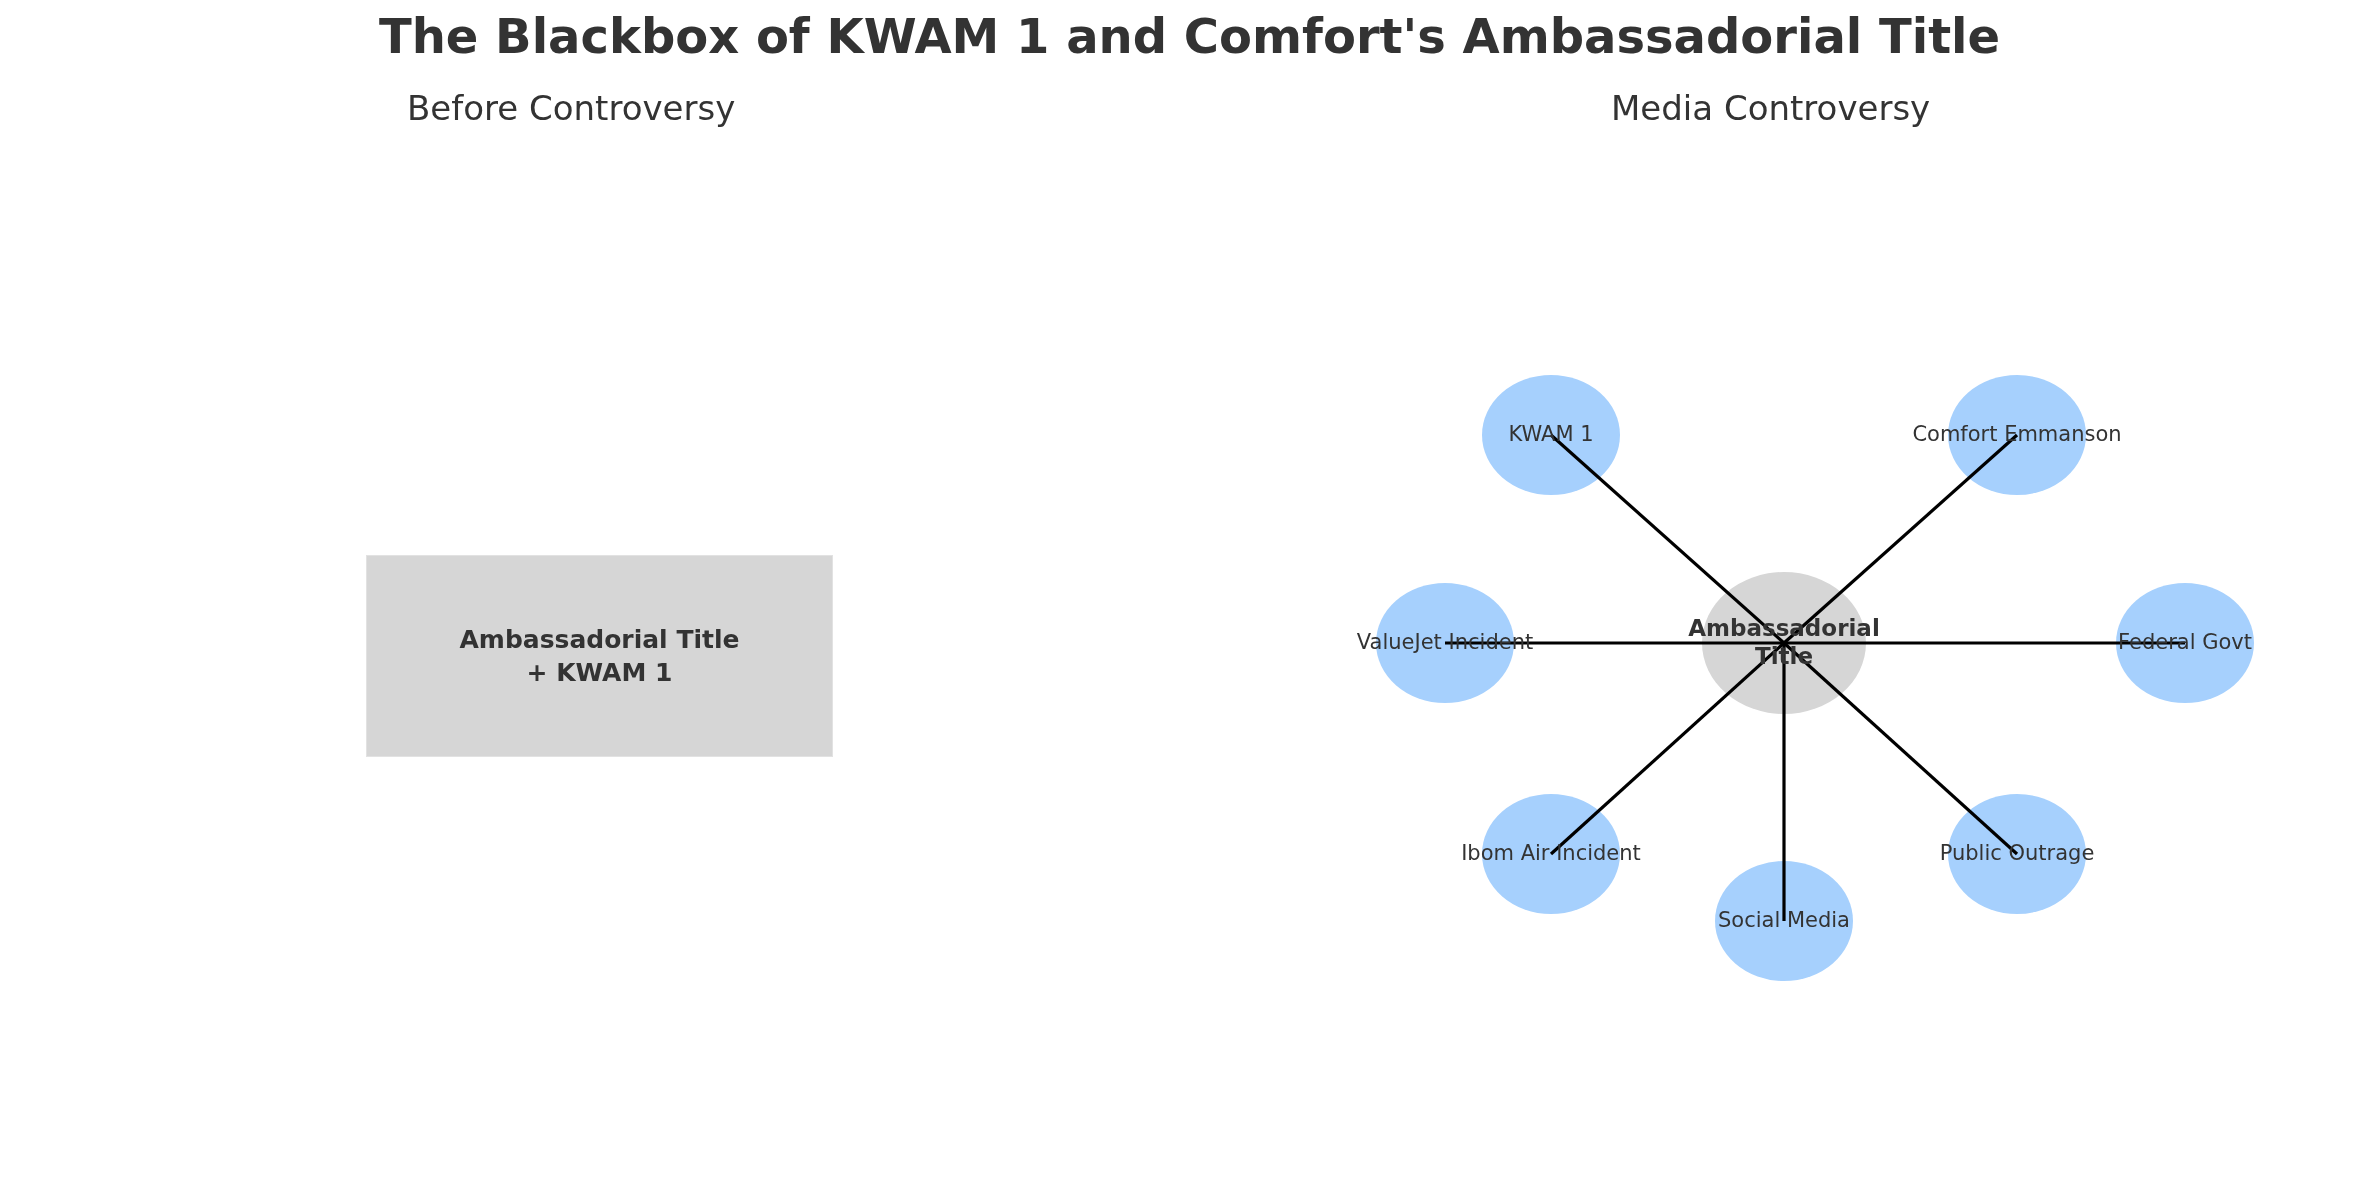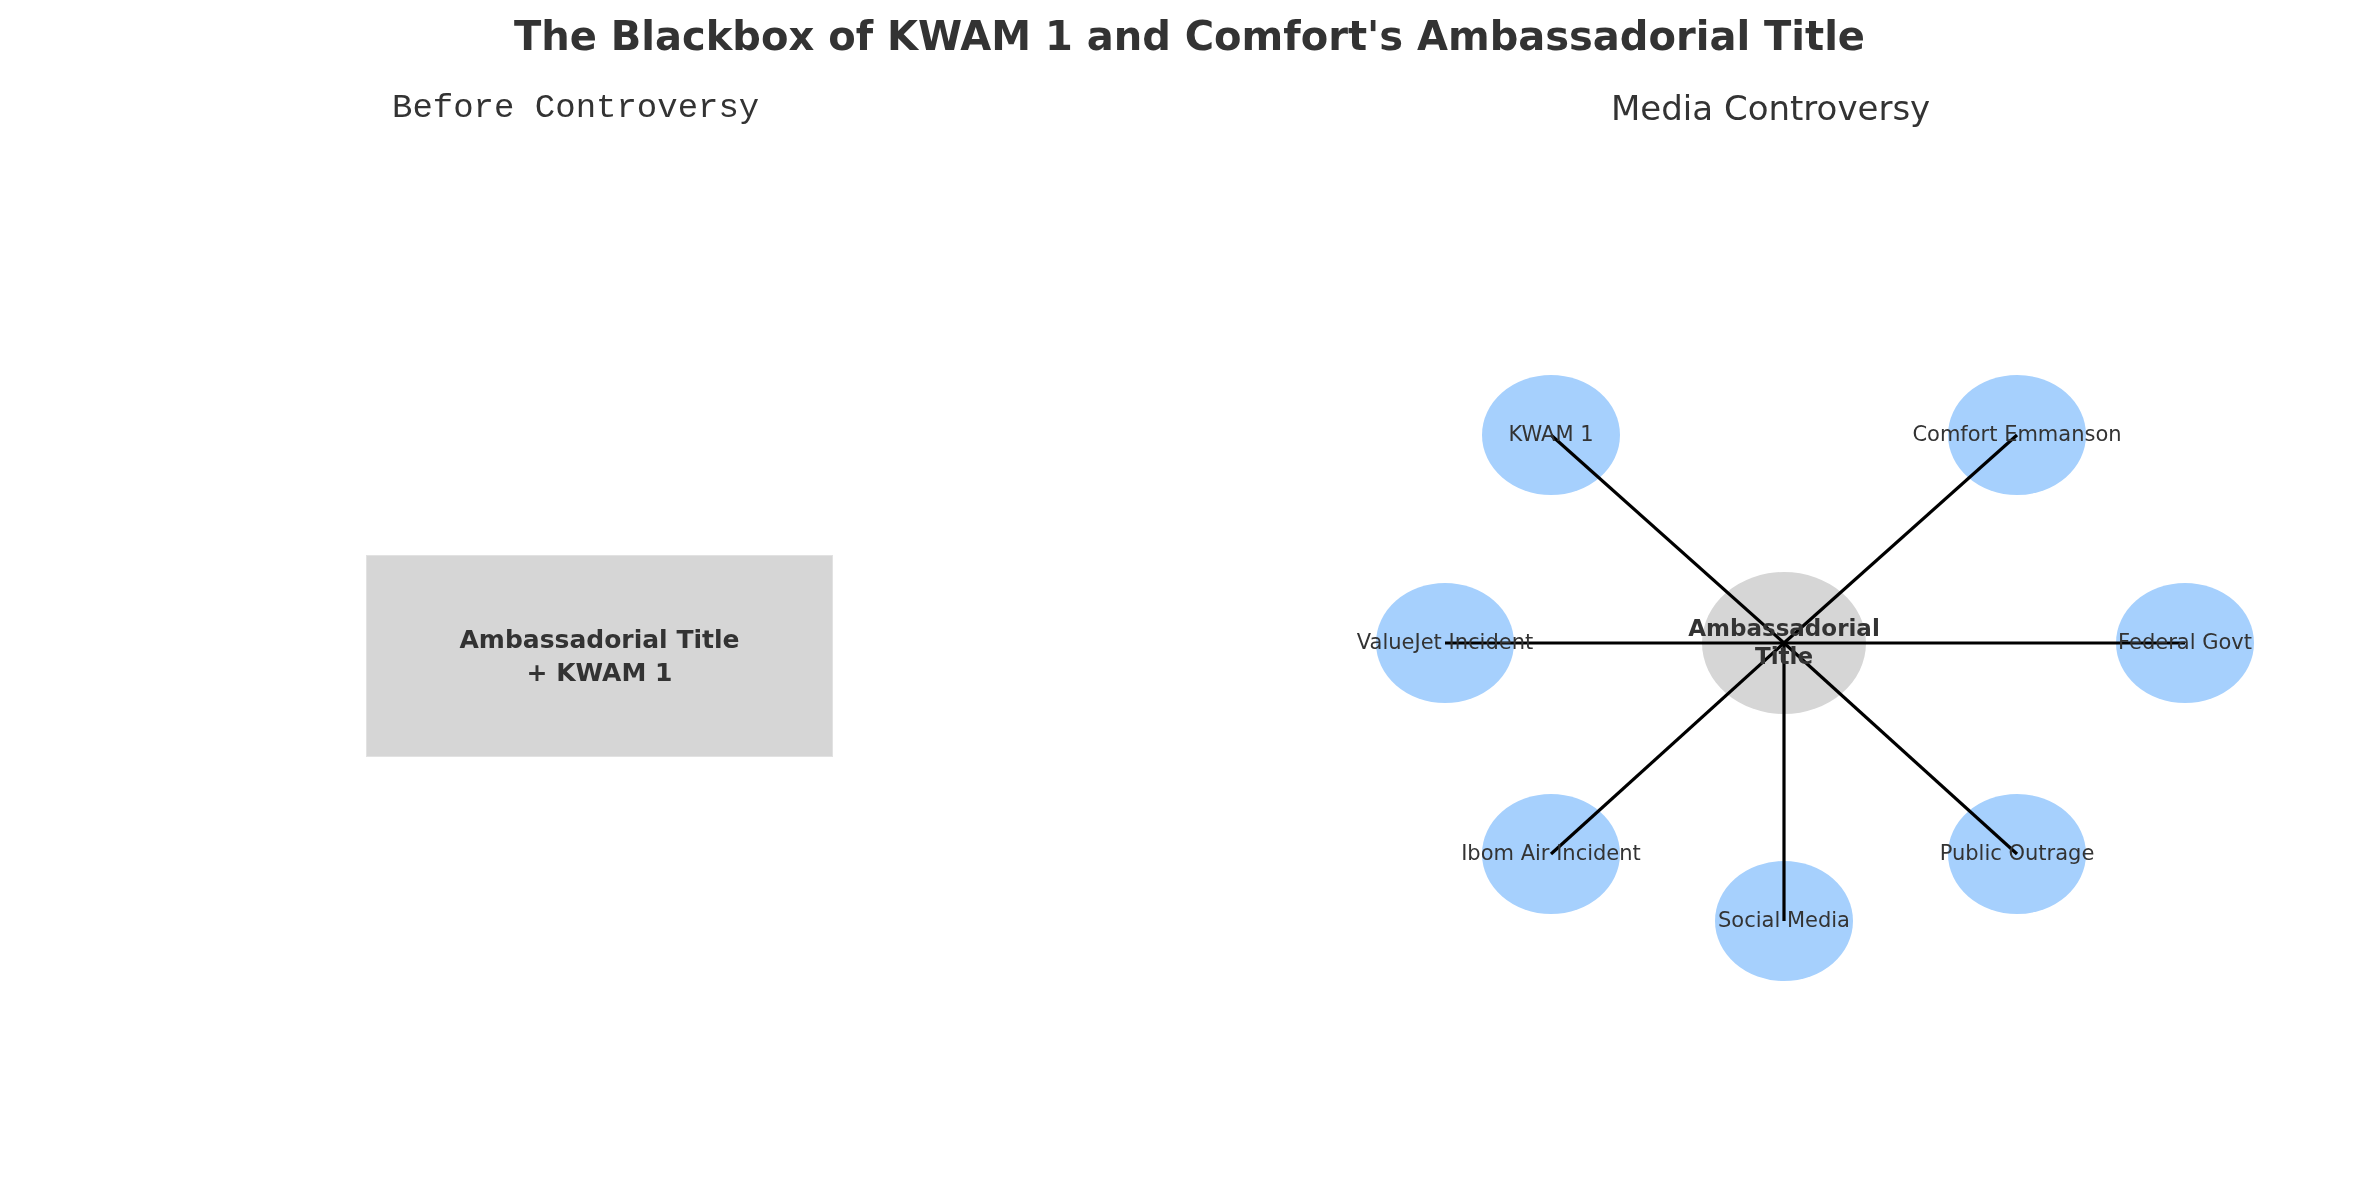--- a/index.html
+++ b/index.html
@@ -16,38 +16,38 @@
     -webkit-font-smoothing: antialiased;
   }
 
   
   #figure-title {
     position: absolute;
     top: 12px;
     left: 0;
     width: 2379px;
     text-align: center;
-    font-size: 40px;
+    font-size: 48px;
     font-weight: bold;
     color: #333333;
     letter-spacing: 0px;
     line-height: 48px;
     white-space: nowrap;
   }
 
   
   .panel-subtitle {
     position: absolute;
     font-size: 34px;
     font-weight: normal;
     color: #333333;
     line-height: 40px;
     white-space: nowrap;
   }
-  #subtitle-before { top: 88px; left: 392px; font-family: Liberation Mono, monospace; }
+  #subtitle-before { top: 88px; left: 407px; }
   #subtitle-after  { top: 88px; left: 1611px; }
 
   
   #before-panel {
     position: absolute;
     left: 0;
     top: 120px;
     width: 1189px;
     height: 1066px;
   }

